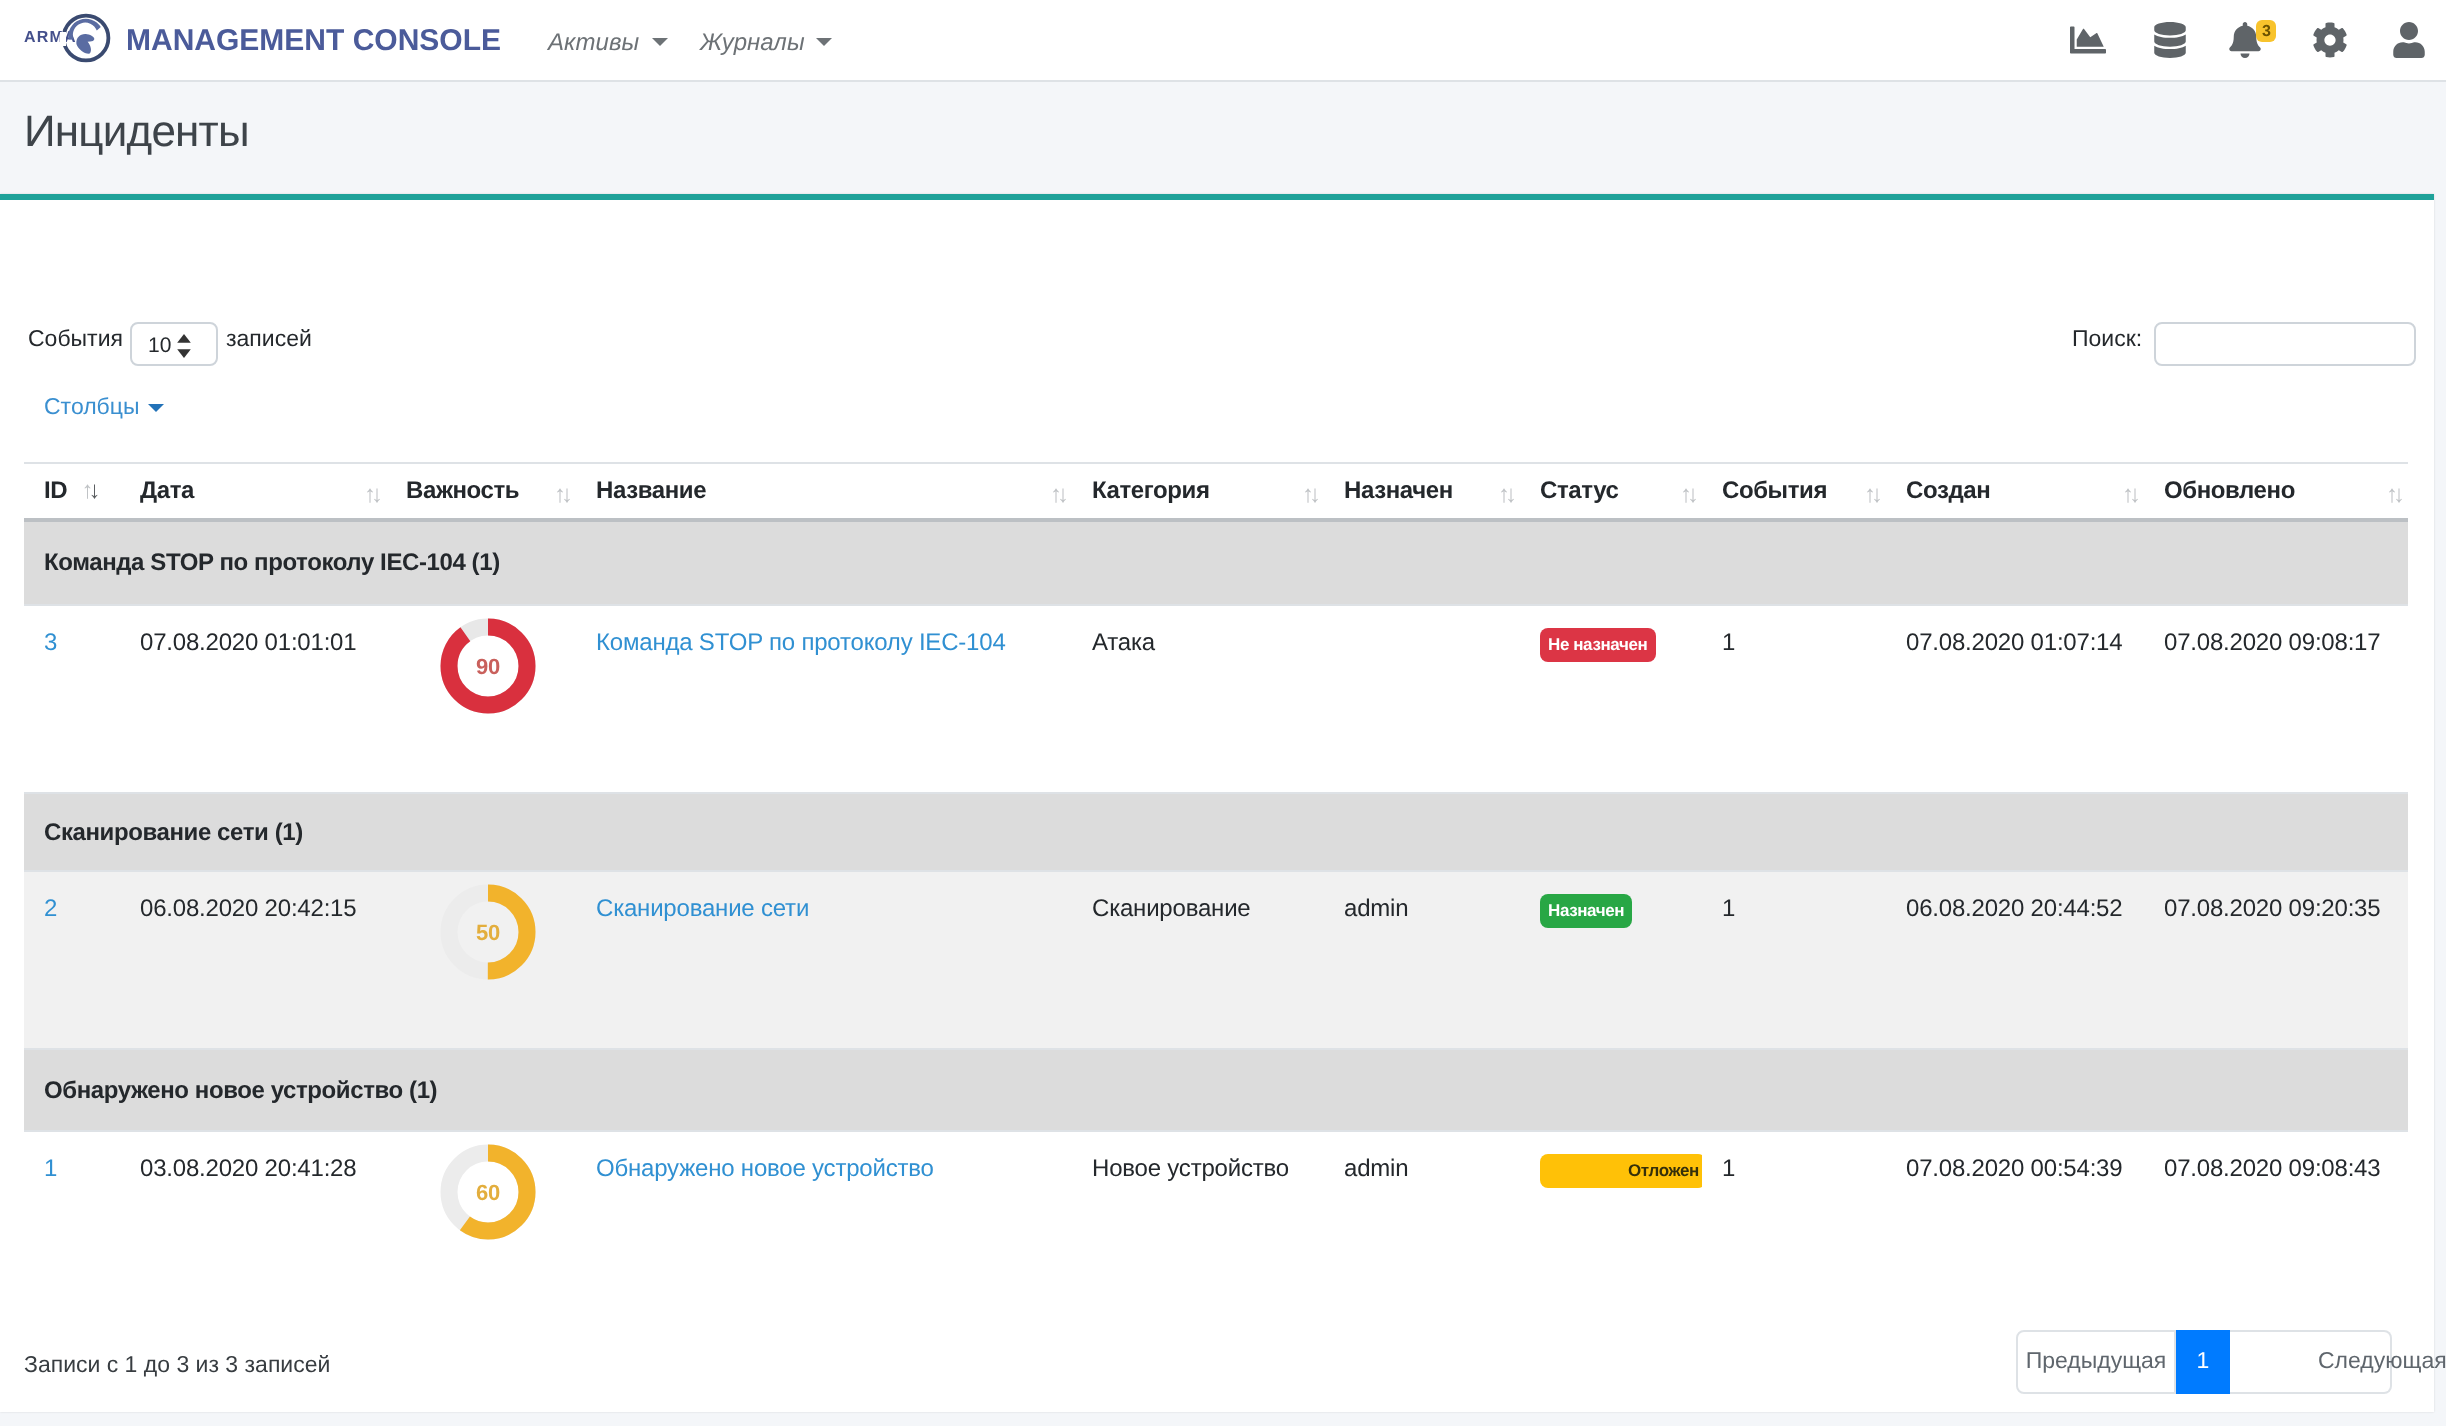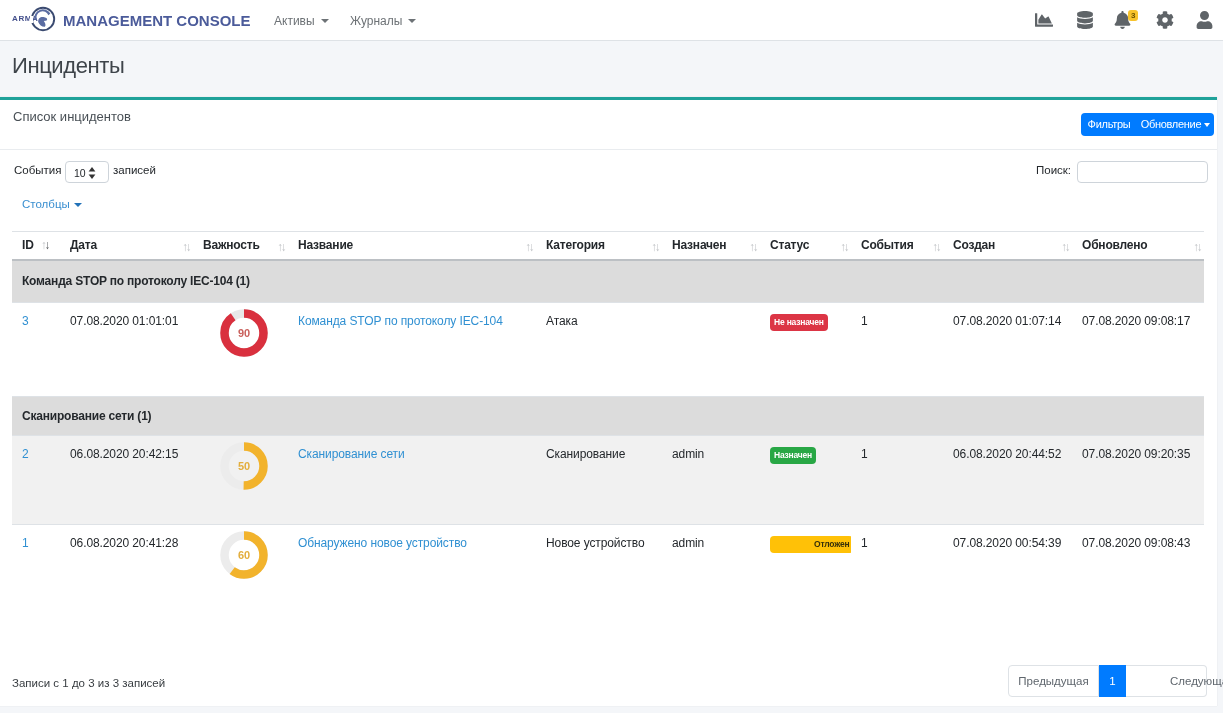--- a/index.html
+++ b/index.html
@@ -3,21 +3,21 @@
 <meta charset="utf-8">
 <style>
   * { margin:0; padding:0; box-sizing:border-box; }
   html,body { width:1223px; height:713px; overflow:hidden; }
   body { font-family:"Liberation Sans", sans-serif; background:#f4f6f9; position:relative; }
 
   
   #nav { position:absolute; left:0; top:0; width:1223px; height:41px; background:#fff; border-bottom:1px solid #dee2e6; }
   #armatxt { position:absolute; left:12px; top:14px; font-size:8px; font-weight:bold; color:#44508c; letter-spacing:0.6px; }
   #mctxt { position:absolute; left:63px; top:12px; font-size:15px; font-weight:bold; color:#4b5b9a; letter-spacing:0px; }
-  .navlink { position:absolute; top:14px; font-size:12px; color:#6d7276; }
+  .navlink { position:absolute; top:14px; font-size:12px; color:#6d7276;font-style:italic; }
   .caret { display:inline-block; width:0; height:0; border-left:4px solid transparent; border-right:4px solid transparent; border-top:4px solid #6d7276; margin-left:6px; vertical-align:2px; }
   .icon { position:absolute; top:11px; }
 
   
   #titlebar { position:absolute; left:0; top:42px; width:1083px; height:55px; background:#f4f6f9; }
   #titlebar h1 { position:absolute; left:12px; top:11px; font-size:22px; font-weight:normal; color:#3e444a; letter-spacing:-0.4px; }
 
   
   #card { position:absolute; left:0; top:97px; width:1217px; height:609px; background:#fff; border-top:3px solid #1fa29a; box-shadow:0 0 1px rgba(0,0,0,.12); }
   #cardhead { position:absolute; left:0; top:3px; width:1217px; height:47px; border-bottom:1px solid #e9ecef; }
@@ -54,21 +54,21 @@
   .badge { display:inline-block; font-size:8.5px; font-weight:bold; letter-spacing:-0.2px; padding:2.5px 4px; border-radius:4px; margin-top:1px; }
   .b-red { background:#dc3545; color:#fff; }
   .b-green { background:#28a745; color:#fff; }
   .b-yellow { background:#ffc107; color:#36300a;padding-left:44px; }
   .donut { margin:-3px 0 0 17px; display:block; }
 
   
   #info { position:absolute; left:12px; top:577px; font-size:11.5px; color:#383d41; }
   #pager { position:absolute; left:1008px; top:565px; height:32px; display:flex; font-size:13.5px; }
   .pbtn { border:1px solid #dee2e6; background:#fff; color:#5f666d; line-height:30px; font-size:11.5px; text-align:center; }
-  .pbtn.prev { width:91px; }
+  .pbtn.prev { width:80px; }
   .pbtn.next { width:81px; }
   .pbtn.cur { width:27px; }
   .pbtn.prev { border-radius:4px 0 0 4px; }
   .pbtn.next { border-radius:0 4px 4px 0; border-left:none;padding-left:44px; }
   .pbtn.cur { background:#007bff; color:#fff; border-color:#007bff; }
 </style>
 </head>
 <body>
 
 <div id="nav">
@@ -99,27 +99,20 @@
   <svg class="icon" viewBox="0 0 448 512" width="17" height="18" style="left:1196px;" fill="#5f6468">
     <path d="M224 256c70.7 0 128-57.3 128-128S294.7 0 224 0 96 57.3 96 128s57.3 128 128 128zm89.6 32h-16.7c-22.2 10.2-46.9 16-72.9 16s-50.6-5.8-72.9-16h-16.7C60.2 288 0 348.2 0 422.4V464c0 26.5 21.5 48 48 48h352c26.5 0 48-21.5 48-48v-41.6c0-74.2-60.2-134.4-134.4-134.4z"></path>
   </svg>
 </div>
 
 <div id="titlebar">
     <h1>Инциденты</h1>
   </div>
 
 <div id="card">
-  <div id="cardhead">
-    <span id="cardtitle">Список инцидентов</span>
-    <div id="btns">
-      <span class="bbtn f">Фильтры</span>
-        <span class="bbtn o">Обновление<span class="caret-w"></span></span>
-    </div>
-  </div>
 
   <span id="lenlabel1">События</span>
   <div id="lensel">
       <span class="v">10</span>
     <svg width="8" height="12" viewBox="0 0 8 12" style="position:absolute;right:12px;top:5px;">
       <path d="M4 0 L7.4 4.4 H0.6 Z" fill="#333"></path>
         <path d="M4 12 L7.4 7.6 H0.6 Z" fill="#333"></path>
     </svg>
   </div>
   <span id="lenlabel2">записей</span>
@@ -190,23 +183,26 @@
           </svg>
         </td>
         <td><a class="lnk" href="#">Сканирование сети</a></td>
         <td>Сканирование</td>
         <td>admin</td>
         <td><span class="badge b-green">Назначен</span></td>
         <td>1</td>
         <td class="dt">06.08.2020 20:44:52</td>
         <td class="dt">07.08.2020 09:20:35</td>
       </tr>
+      <tr class="grp g3">
+          <td colspan="10">Обнаружено новое устройство (1)</td>
+        </tr>
       <tr class="data" style="height:92px;">
         <td><a class="lnk" href="#">1</a></td>
-        <td class="dt">06.08.2020 20:41:28</td>
+        <td class="dt">03.08.2020 20:41:28</td>
         <td>
           <svg class="donut" width="48" height="48" viewBox="0 0 48 48">
             <circle cx="24" cy="24" r="19.5" fill="none" stroke="#ececec" stroke-width="8.5"></circle>
             <circle cx="24" cy="24" r="19.5" fill="none" stroke="#f2b32c" stroke-width="8.5" stroke-dasharray="73.51 49" transform="rotate(-90 24 24)"></circle>
             <text x="24" y="28" text-anchor="middle" font-size="11" fill="#e3ae3d" font-weight="bold">60</text>
           </svg>
         </td>
         <td><a class="lnk" href="#">Обнаружено новое устройство</a></td>
         <td>Новое устройство</td>
         <td>admin</td>

